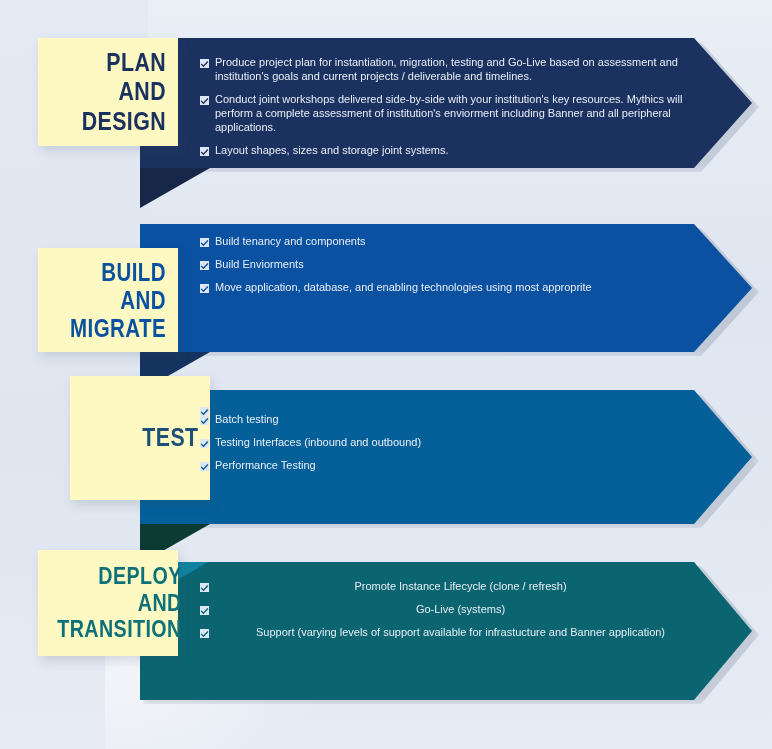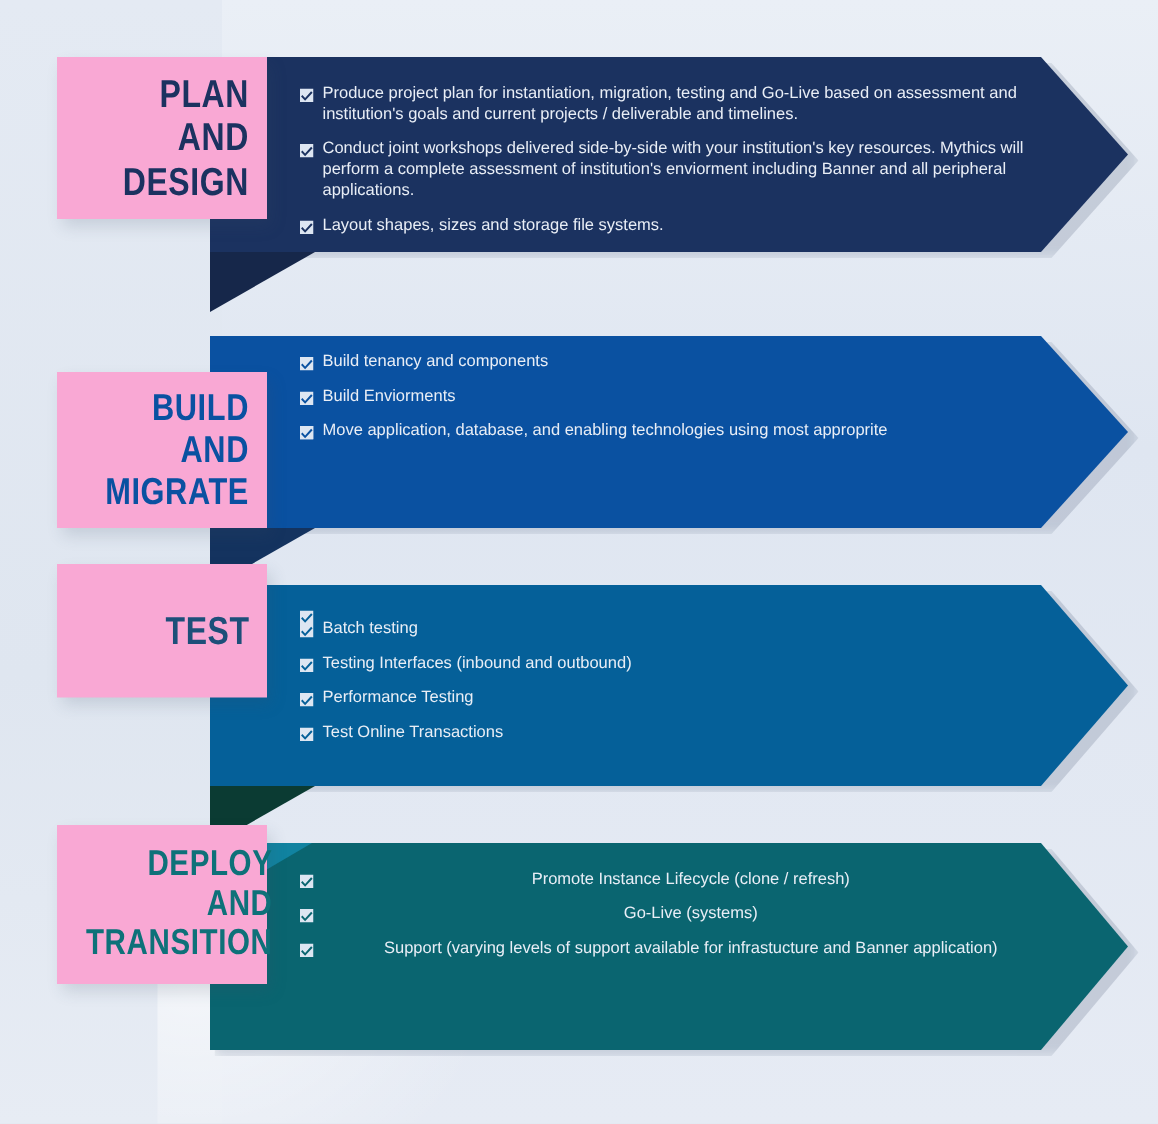--- a/index.html
+++ b/index.html
@@ -40,21 +40,21 @@
   }
   
   .fold{
     position:absolute;left:140px;width:70px;height:40px;
     clip-path:polygon(0 0, 100% 0, 0 100%);
   }
 
   
   .label-card{
     position:absolute;left:38px;width:140px;
-    background:#f9a8d4;
+    background:#fef9c3;
     box-shadow:3px 5px 10px rgba(60,75,100,.17);
     display:flex;align-items:center;justify-content:flex-end;
     box-sizing:border-box;
     padding:6px 12px 6px 8px;
   }
   .label-text{
     text-align:right;
     font-weight:700;
     font-stretch:condensed;
     letter-spacing:.5px;
@@ -97,21 +97,21 @@
   #row-2{top:224px;height:128px;}
   #row-2 .arrow{background:#0a51a1;}
   #row-2 .fold{top:128px;background:#14335f;}
   #row-2 .label-card{top:-12px;height:104px;margin-top:36px;}
   #row-2 .label-text{color:#0a51a1;font-size:25px;}
   #row-2 .bullets{top:11px;}
 
   #row-3{top:390px;height:134px;}
   #row-3 .arrow{background:#056099;}
   #row-3 .fold{top:134px;background:#0b3b33;}
-  #row-3 .label-card{top:-14px;height:89px;}
+  #row-3 .label-card{top:-14px;height:124px;margin-left:32px;}
   #row-3 .label-text{color:#1d4f79;font-size:26px;}
   #row-3 .bullets{top:14px;}
 
   #row-4{top:562px;height:138px;}
   #row-4 .arrow{background:#0a6570;}
   #row-4 .label-card{top:-12px;height:106px;justify-content:center;}
   #row-4 .label-text{color:#0e7179;font-size:24px;}
   #row-4 .bullets{top:18px;text-align:center;}
   
   #row-4 .fold-light{
@@ -155,21 +155,21 @@
           </span>
         <span>Conduct joint workshops delivered side-by-side with your institution's key resources. Mythics will perform a complete assessment of institution's enviorment including Banner and all peripheral applications.</span>
       </div>
       <div class="bullet">
         <span class="cb">
             <svg width="9" height="9" viewBox="0 0 9 9">
               <rect x="0" y="0" width="9" height="9" fill="#dde6f2"></rect>
               <path d="M1.6 4.4 L3.4 6.3 L7.4 1.9 L8.4 2.9 L3.4 8.2 L0.7 5.3 Z" fill="#1b3260"></path>
             </svg>
           </span>
-        <span>Layout shapes, sizes and storage file systems.</span>
+        <span>Layout shapes, sizes and storage joint systems.</span>
       </div>
     </div>
   </div>
 
   <div class="row" id="row-2">
     <div class="arrow-shadow"></div>
     <div class="arrow"></div>
     <div class="fold"></div>
     <div class="label-card">
       <div class="label-text">BUILD
@@ -250,29 +250,20 @@
       </div>
       <div class="bullet">
         <span class="cb">
             <svg width="9" height="9" viewBox="0 0 9 9">
               <rect x="0" y="0" width="9" height="9" fill="#dde6f2"></rect>
               <path d="M1.6 4.4 L3.4 6.3 L7.4 1.9 L8.4 2.9 L3.4 8.2 L0.7 5.3 Z" fill="#056099"></path>
             </svg>
           </span>
         <span>Performance Testing</span>
       </div>
-      <div class="bullet">
-        <span class="cb">
-            <svg width="9" height="9" viewBox="0 0 9 9">
-              <rect x="0" y="0" width="9" height="9" fill="#dde6f2"></rect>
-              <path d="M1.6 4.4 L3.4 6.3 L7.4 1.9 L8.4 2.9 L3.4 8.2 L0.7 5.3 Z" fill="#056099"></path>
-            </svg>
-          </span>
-        <span>Test Online Transactions</span>
-      </div>
     </div>
   </div>
 
   <div class="row" id="row-4">
     <div class="arrow-shadow"></div>
     <div class="arrow"></div>
     <div class="fold-light"></div>
     <div class="label-card">
       <div class="label-text">DEPLOY AND
 TRANSITION</div>

